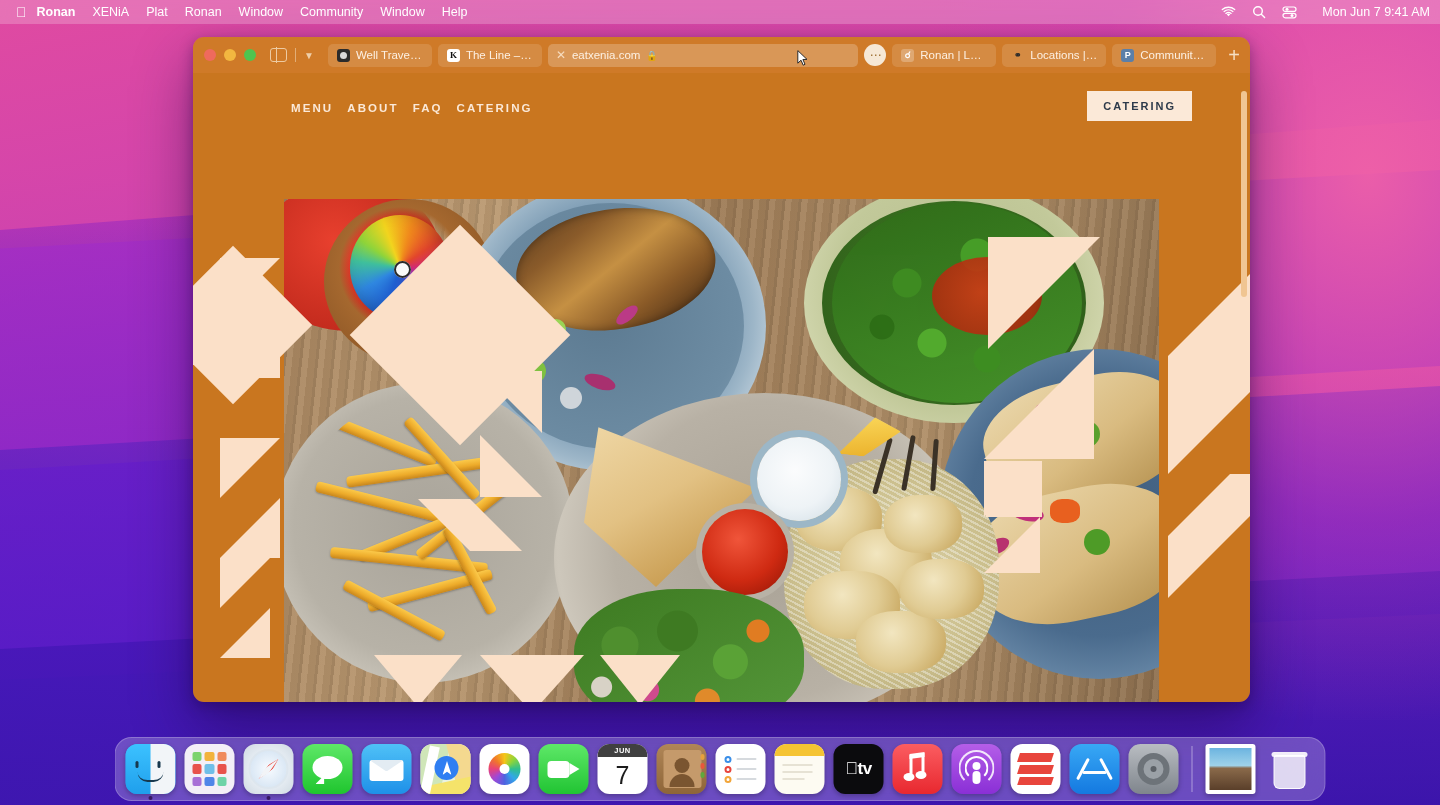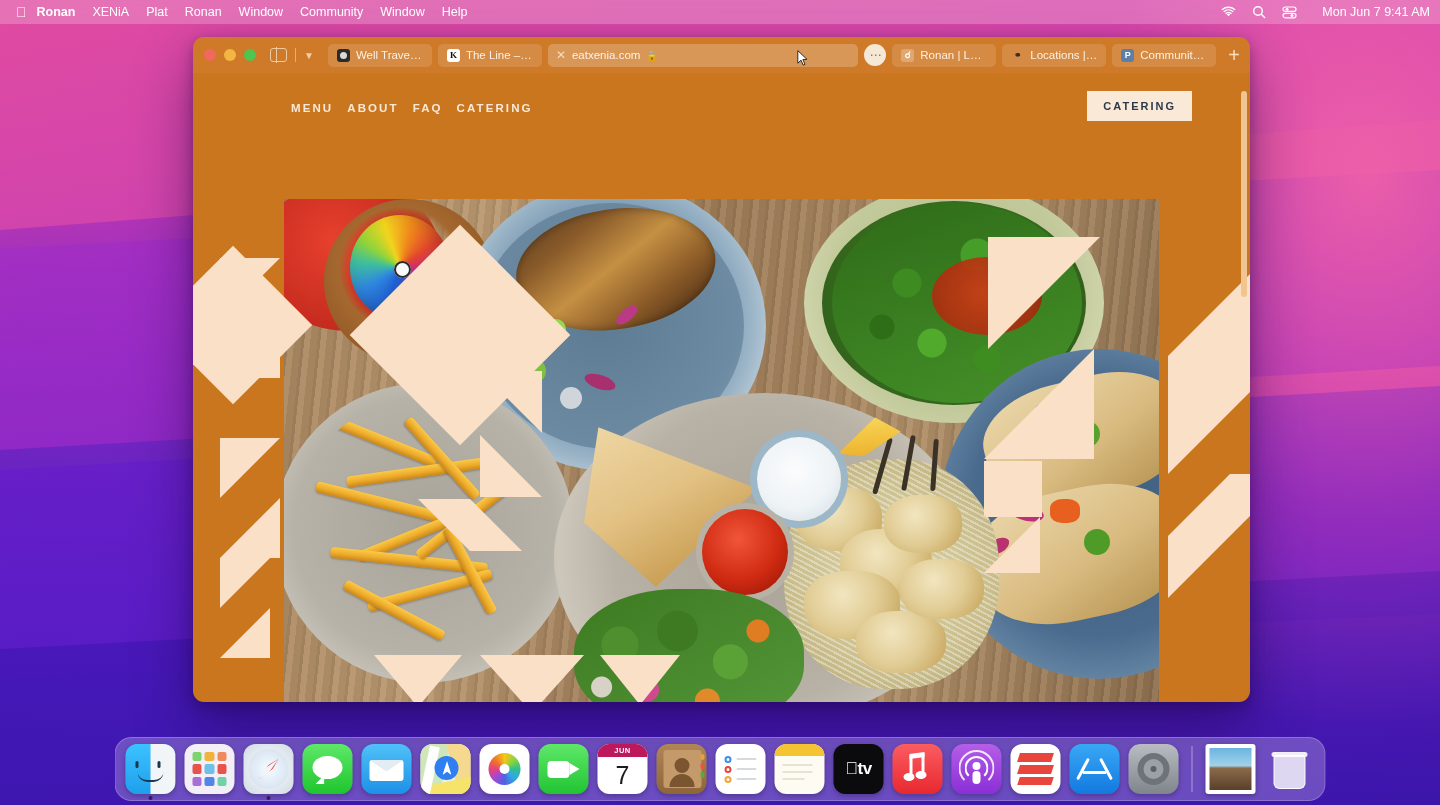--- a/index.html
+++ b/index.html
@@ -531,21 +531,21 @@
 
   <div class="dockitem">
     <div class="di" style="background:linear-gradient(180deg,#5ee868,#21c433);">
       <div style="position:absolute;left:9px;top:17px;width:22px;height:17px;border-radius:4px;background:#fff;"></div>
       <div style="position:absolute;left:31px;top:19px;width:0;height:0;border-top:6px solid transparent;border-bottom:6px solid transparent;border-left:10px solid #fff;"></div>
     </div>
   </div>
 
   <div class="dockitem">
     <div class="di" style="background:#fff;">
-      <div style="position:absolute;left:0;top:0;right:0;height:13px;background:#be185d;color:#fff;font-size:7.5px;font-weight:700;display:flex;align-items:center;justify-content:center;letter-spacing:.5px;">JUN</div>
+      <div style="position:absolute;left:0;top:0;right:0;height:13px;background:#404040;color:#fff;font-size:7.5px;font-weight:700;display:flex;align-items:center;justify-content:center;letter-spacing:.5px;">JUN</div>
       <div style="position:absolute;left:0;top:13px;right:0;bottom:0;display:flex;align-items:center;justify-content:center;color:#1c1c1c;font-size:25px;font-weight:400;">7</div>
     </div>
   </div>
 
   <div class="dockitem">
     <div class="di" style="background:linear-gradient(180deg,#b08657,#8e6538);">
       <div style="position:absolute;left:7px;top:6px;right:5px;bottom:6px;border-radius:3px;background:#c59a6b;"></div>
       <div style="position:absolute;left:18px;top:14px;width:15px;height:15px;border-radius:50%;background:#7a5530;"></div>
       <div style="position:absolute;left:13px;top:30px;width:25px;height:13px;border-radius:13px 13px 0 0;background:#7a5530;"></div>
       <div style="position:absolute;right:2px;top:10px;width:4px;height:6px;background:#e8a13c;border-radius:2px;"></div>

